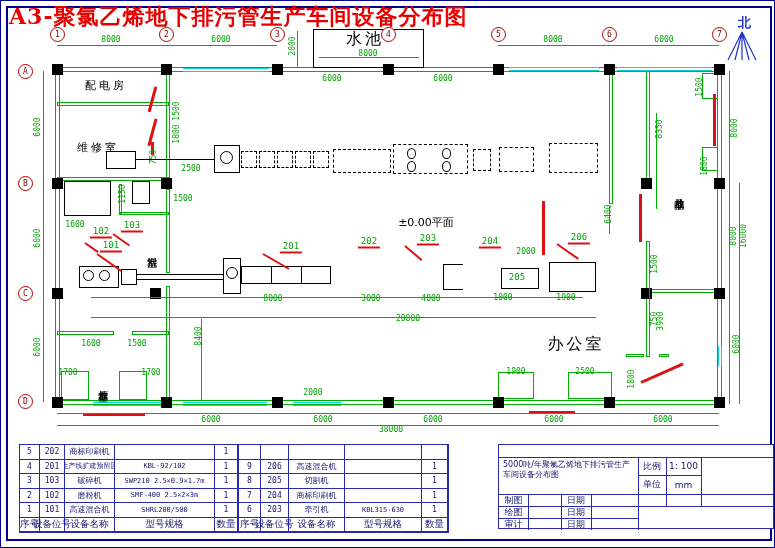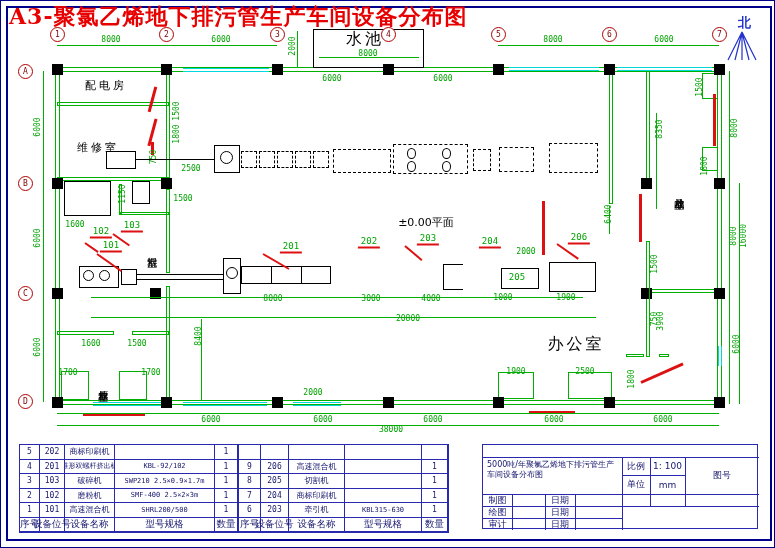--- a/index.html
+++ b/index.html
@@ -35,21 +35,21 @@
   .wm{position:absolute;font-size:26px;font-weight:bold;letter-spacing:14px;color:#1a1a1a;
       font-family:"DejaVu Serif",serif;white-space:nowrap;transform:translate(-50%,-50%)}
   .lvl{position:absolute;color:#000;font-size:11px;white-space:nowrap;transform:translate(-50%,-50%)}
   .exp{position:absolute;color:#000;font-size:13px;letter-spacing:2px;white-space:nowrap;transform:translate(-50%,-50%)}
   .etable{position:absolute;display:grid;border:1px solid #2929b0;color:#15156e;background:#fff}
   .etable span{border-right:1px solid #2929b0;border-bottom:1px solid #2929b0;display:flex;
       align-items:center;justify-content:center;font-size:8px;overflow:hidden;white-space:nowrap}
   .etable span.hd{font-size:9.5px;overflow:visible}
   .etable span.mono{font-family:"DejaVu Sans Mono",monospace}
   .etable span.sm{font-size:7px}
-  .tblock{position:absolute;left:481px;top:443px;width:276px;height:85px;border:1px solid #2929b0;
+  .tblock{position:absolute;left:497px;top:443px;width:276px;height:85px;border:1px solid #2929b0;
       color:#15156e;background:#fff;box-sizing:border-box}
   .tblock .h{position:absolute;background:#2929b0;height:1px}
   .tblock .vv{position:absolute;background:#2929b0;width:1px}
   .tblock .txt{position:absolute;font-size:9px;display:flex;align-items:center;justify-content:center;text-align:left}
   .tblock .sm2{font-size:8px;line-height:1.25;text-align:left;align-items:flex-start}
 </style>
 </head>
 <body>
 
 <div id="app">
@@ -284,21 +284,21 @@
   <div class="lvl" style="left:425px;top:221px">±0.00平面</div>
 
   <div id="table-left" class="etable" style="left: 18px; top: 443px; grid-template-columns: 20px 25px 50px 100px 23px; grid-auto-rows: 14.5px;">
       <span class="mono">5</span>
       <span class="mono">202</span>
       <span>商标印刷机</span>
       <span class="sm mono"></span>
       <span class="mono">1</span>
       <span class="mono">4</span>
       <span class="mono">201</span>
-      <span class="sm">锥形双螺杆挤出机</span>
+      <span class="sm">生产线扩建预留区</span>
       <span class="sm mono">KBL-92/102</span>
       <span class="mono">1</span>
       <span class="mono">3</span>
       <span class="mono">103</span>
       <span>破碎机</span>
       <span class="sm mono">SWP210 2.5×0.9×1.7m</span>
       <span class="mono">1</span>
       <span class="mono">2</span>
       <span class="mono">102</span>
       <span>磨粉机</span>
@@ -358,21 +358,20 @@
     <div class="vv" style="left:167px;top:12px;height:49px"></div>
     <div class="vv" style="left:202px;top:12px;height:49px"></div>
     <div class="vv" style="left:29px;top:49px;height:36px"></div>
     <div class="vv" style="left:62px;top:49px;height:36px"></div>
     <div class="vv" style="left:92px;top:49px;height:36px"></div>
     <div class="txt sm2" style="left:4px;top:15px;width:131px;height:32px">5000吨/年聚氯乙烯地下排污管生产车间设备分布图</div>
     <div class="txt" style="left:139px;top:12px;width:28px;height:18px">比例</div>
     <div class="txt" style="left:167px;top:12px;width:35px;height:18px">1: 100</div>
     <div class="txt" style="left:139px;top:30px;width:28px;height:19px">单位</div>
     <div class="txt" style="left:167px;top:30px;width:35px;height:19px">mm</div>
-    <div class="txt" style="left:202px;top:12px;width:74px;height:37px">图号</div>
     <div class="txt" style="left:0;top:49px;width:29px;height:12px">制图</div>
     <div class="txt" style="left:62px;top:49px;width:30px;height:12px">日期</div>
     <div class="txt" style="left:0;top:61px;width:29px;height:12px">绘图</div>
     <div class="txt" style="left:62px;top:61px;width:30px;height:12px">日期</div>
     <div class="txt" style="left:0;top:73px;width:29px;height:12px">审计</div>
     <div class="txt" style="left:62px;top:73px;width:30px;height:12px">日期</div>
   </div>
 </div>
 
 </body></html>

